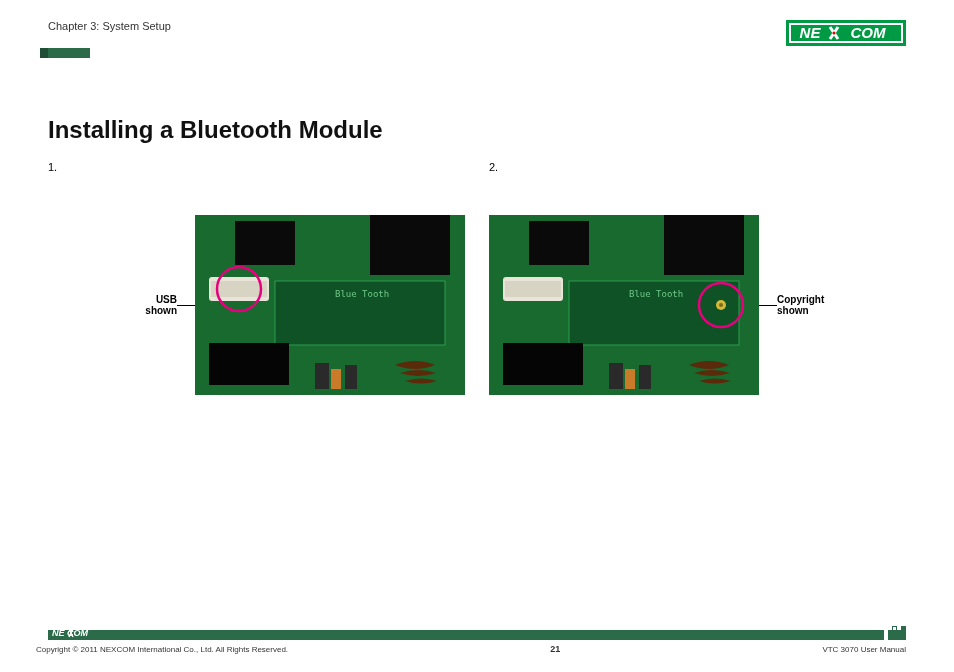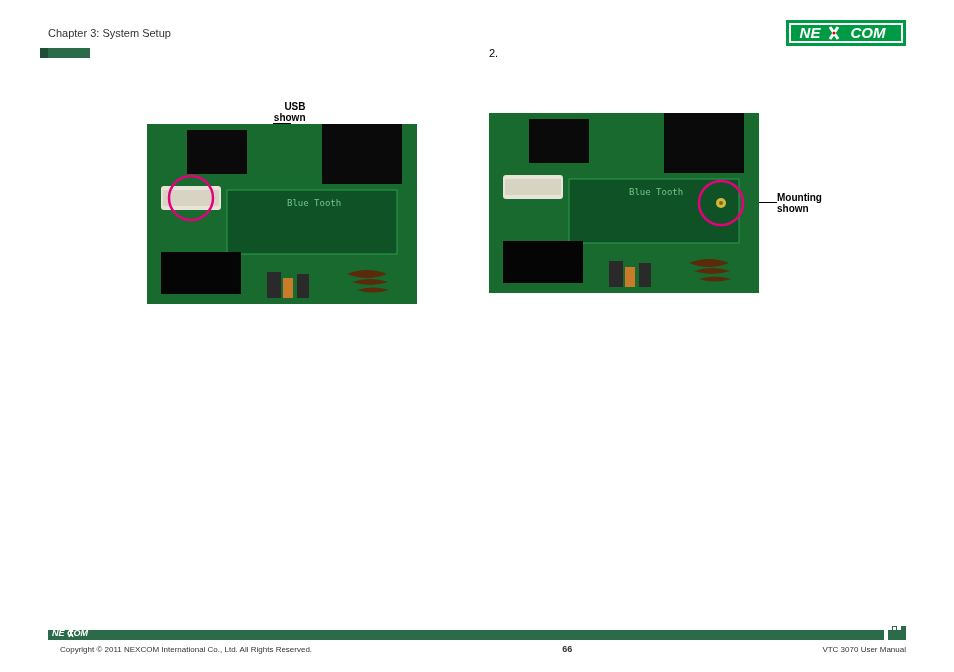--- a/index.html
+++ b/index.html
@@ -1,41 +1,41 @@
 <!DOCTYPE html>
 <html><head>
 <meta charset="utf-8">
 <style>
   * { box-sizing: border-box; margin: 0; padding: 0; }
   html, body { width: 954px; height: 672px; font-family: Arial, Helvetica, sans-serif; background: #fff; color: #000; }
   .page { width: 954px; height: 672px; position: relative; padding: 20px 48px 0 48px; }
-  .top-row { display: flex; justify-content: space-between; align-items: center; height: 26px; }
+  .top-row { display: flex; justify-content: space-between; height: 26px; }
   .chapter { font-size: 11px; color: #333; }
   .logo-main { width: 120px; height: 26px; }
   .green-tab { position: absolute; left: 48px; top: 48px; width: 42px; height: 10px; background: #2b6b4a; }
   .green-tab::before { content: ""; position: absolute; left: -8px; top: 0; width: 8px; height: 10px; background: #1f4f37; }
   .main-title { font-size: 24px; font-weight: bold; margin-top: 70px; margin-bottom: 16px; color: #111; }
   .columns { display: flex; gap: 24px; }
   .col { flex: 1; font-size: 11px; line-height: 1.4; }
   .step-line { display: flex; gap: 6px; }
   .step-num { flex: 0 0 auto; }
   .figure-row { display: flex; gap: 24px; margin-top: 40px; }
   .figure-wrap { flex: 1; display: flex; align-items: center; position: relative; }
-  .figure-wrap.left { justify-content: flex-end; padding-left: 50px; flex-direction: column; }
+  .figure-wrap.left { justify-content: flex-end; padding-left: 50px; }
   .figure-wrap.right { justify-content: flex-start; padding-right: 50px; }
   .callout { font-size: 10px; font-weight: bold; line-height: 1.1; text-align: right; width: 48px; }
   .callout.right-side { text-align: left; }
   .callout-line { width: 18px; height: 1px; background: #000; }
   .board-svg { width: 270px; height: 180px; }
   .footer-bar { position: absolute; left: 48px; right: 48px; bottom: 32px; height: 10px; background: #2b6b4a; }
   .footer-bar-gap { position: absolute; right: 18px; top: 0; bottom: 0; width: 4px; background: #fff; }
   .footer-logo { position: absolute; left: 52px; bottom: 34px; width: 56px; height: 10px; }
   .footer-thumb { position: absolute; right: 48px; bottom: 32px; width: 14px; height: 14px; }
   .footer-thumb .sq { position: absolute; width: 5px; height: 5px; background: #2b6b4a; }
-  .footer-text-row { position: absolute; left: 60px; right: 48px; bottom: 18px; display: flex; justify-content: space-between; align-items: center; font-size: 8px; color: #333; }
+  .footer-text-row { position: absolute; left: 36px; right: 48px; bottom: 18px; display: flex; justify-content: space-between; align-items: center; font-size: 8px; color: #333; }
   .page-num { font-weight: bold; font-size: 9px; }
 </style>
 </head>
 <body>
 
 <div class="page">
 
   <div class="top-row">
     <div class="chapter">Chapter 3: System Setup</div>
     <svg class="logo-main" viewBox="0 0 120 26">
@@ -44,20 +44,21 @@
       <rect x="5" y="5" width="110" height="16" fill="#009a44"></rect>
       <text x="24" y="18" text-anchor="middle" font-family="Arial" font-weight="900" font-style="italic" font-size="15" fill="#fff">NE</text>
       <text x="82" y="18" text-anchor="middle" font-family="Arial" font-weight="900" font-style="italic" font-size="15" fill="#fff">COM</text>
       <path d="M 44 7 L 52 19 M 52 7 L 44 19" stroke="#fff" stroke-width="3"></path>
       <circle cx="48" cy="13" r="1.5" fill="#d00"></circle>
     </svg>
   </div>
 
   <div class="green-tab"></div>
 
+  <h1 class="main-title">Installing a Bluetooth Module</h1>
 
   <div class="columns">
     <div class="col">
       <div class="step-line">
         <span class="step-num">1.</span>
       </div>
     </div>
     <div class="col">
       <div class="step-line">
         <span class="step-num">2.</span>
@@ -109,21 +110,21 @@
         <rect x="14" y="128" width="80" height="42" fill="#050505"></rect>
         <rect x="120" y="148" width="14" height="26" fill="#2a2a2a"></rect>
         <rect x="136" y="154" width="10" height="20" fill="#c97b2a"></rect>
         <rect x="150" y="150" width="12" height="24" fill="#2a2a2a"></rect>
         <path d="M 200 150 q 20 -8 40 0 q -20 8 -40 0" fill="#5a2a0a"></path>
         <path d="M 205 158 q 18 -6 36 0 q -18 6 -36 0" fill="#5a2a0a"></path>
         <path d="M 210 166 q 16 -5 32 0 q -16 5 -32 0" fill="#5a2a0a"></path>
       </svg>
       <div class="callout-line"></div>
       <div class="callout right-side">
-        <span>Mounting</span><br>
+        <span>Copyright</span><br>
         <span>shown</span>
       </div>
     </div>
 
   </div>
 
   <div class="footer-bar">
     <div class="footer-bar-gap"></div>
   </div>
   <svg class="footer-logo" viewBox="0 0 56 10">
@@ -132,17 +133,17 @@
   </svg>
   <div class="footer-thumb">
     <div class="sq" style="left:0;top:0;background:#fff;border:1px solid #2b6b4a;"></div>
     <div class="sq" style="right:0;top:0;"></div>
     <div class="sq" style="left:0;bottom:0;"></div>
     <div class="sq" style="right:0;bottom:0;"></div>
   </div>
 
   <div class="footer-text-row">
     <span>Copyright © 2011 NEXCOM International Co., Ltd. All Rights Reserved.</span>
-    <span class="page-num">66</span>
+    <span class="page-num">21</span>
     <span>VTC 3070 User Manual</span>
   </div>
 
 </div>
 
 </body></html>

